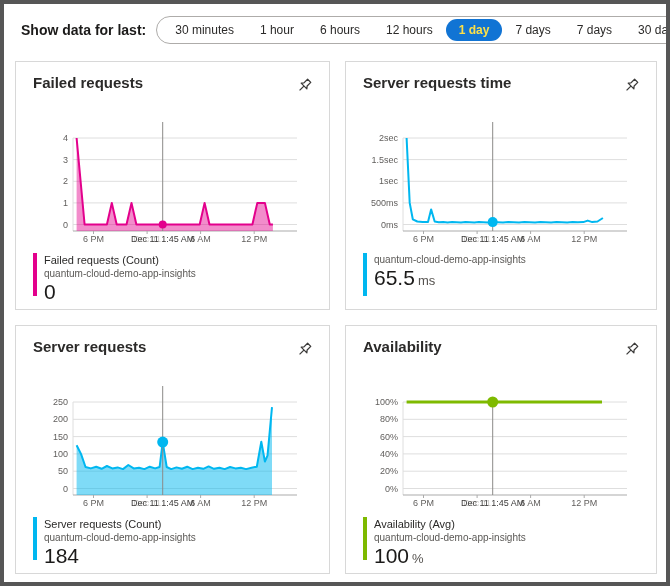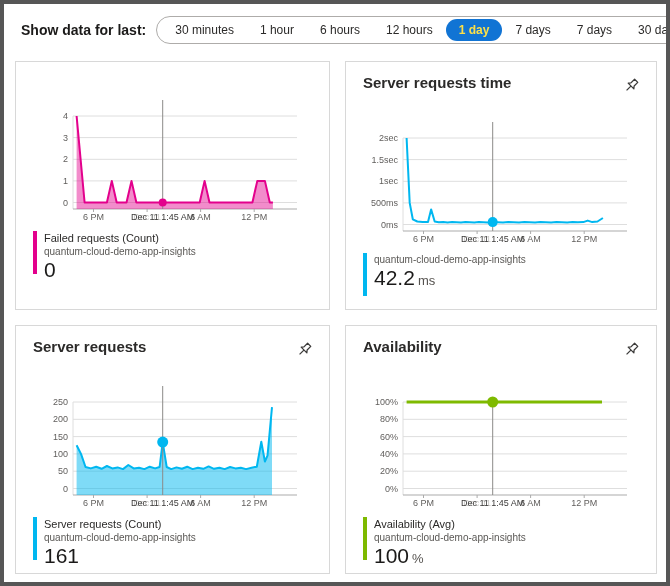--- a/index.html
+++ b/index.html
@@ -39,20 +39,31 @@
         <span class="range-option selected" style="background: rgb(17, 116, 212);">1 day</span>
         <span class="range-option">7 days</span>
         <span class="range-option">7 days</span>
         <span class="range-option">30 days</span>
       </div>
   </div>
 
   <div class="grid">
 
     <div class="card">
+      <div class="card-head">
+        <span class="card-title">Failed requests</span>
+        <button class="pin-btn">
+          <svg viewBox="0 0 24 24" width="20" height="20">
+              <g transform="rotate(45 12 12)" fill="none" stroke="#3b3a39" stroke-width="1.5" stroke-linejoin="round">
+                <path d="M9.3 3.2h5.4v6.2l2.1 2.6H7.2l2.1-2.6z"></path>
+                <path d="M12 12.2V19.5"></path>
+              </g>
+            </svg>
+        </button>
+      </div>
       <svg class="chart" viewBox="0 0 292 126">
           <line x1="57" x2="281" y1="18.0" y2="18.0" stroke="#dedede" stroke-width="1"></line>
           <text x="52" y="21" text-anchor="end" font-size="9" fill="#605e5c">4</text>
           <line x1="57" x2="281" y1="39.6" y2="39.6" stroke="#dedede" stroke-width="1"></line>
           <text x="52" y="42.6" text-anchor="end" font-size="9" fill="#605e5c">3</text>
           <line x1="57" x2="281" y1="61.3" y2="61.3" stroke="#dedede" stroke-width="1"></line>
           <text x="52" y="64.3" text-anchor="end" font-size="9" fill="#605e5c">2</text>
           <line x1="57" x2="281" y1="82.9" y2="82.9" stroke="#dedede" stroke-width="1"></line>
           <text x="52" y="85.9" text-anchor="end" font-size="9" fill="#605e5c">1</text>
           <line x1="57" x2="281" y1="104.5" y2="104.5" stroke="#dedede" stroke-width="1"></line>
@@ -122,21 +133,21 @@
           <polyline points="60.6,18.0 63.7,82.9 66.8,99.3 71.3,101.5 76.6,102.1 82.0,101.9 85.1,89.4 88.7,101.5 92.7,102.3 97.2,102.1 101.6,102.6 106.1,102.1 110.5,102.3 115.0,102.6 119.5,102.1 123.9,102.3 128.4,102.6 132.9,102.1 137.3,102.3 141.8,102.6 146.7,102.1 151.6,102.3 157.0,102.6 162.3,102.1 167.7,102.3 173.0,102.6 178.4,102.1 183.7,102.3 189.1,102.6 194.4,102.1 199.8,102.3 205.1,102.6 210.5,102.1 215.9,102.3 221.2,102.6 226.6,102.1 231.9,102.3 237.3,102.1 241.7,100.6 246.2,102.1 251.5,101.5 256.9,98.0" fill="none" stroke="#00B7F0" stroke-width="2" stroke-linejoin="round"></polyline>
           <line x1="146.7" x2="146.7" y1="2" y2="111" stroke="#8c8a88"></line>
           <circle cx="146.7" cy="102.1" r="5" fill="#00B7F0"></circle>
           <text x="146.7" y="122" text-anchor="middle" font-size="9" fill="#3b3a39">Dec 11 1:45 AM</text>
         </svg>
       <div class="legend">
         <div class="legend-bar" style="background: rgb(0, 183, 240);"></div>
         <div>
           <div class="legend-resource">quantum-cloud-demo-app-insights</div>
           <div class="legend-valuerow">
-            <span class="legend-value">42.2</span>
+            <span class="legend-value">65.5</span>
             <span class="legend-unit">ms</span>
           </div>
         </div>
       </div>
     </div>
 
     <div class="card">
       <div class="card-head">
         <span class="card-title">Server requests</span>
         <button class="pin-btn">
@@ -176,21 +187,21 @@
           <line x1="146.7" x2="146.7" y1="2" y2="111" stroke="#8c8a88"></line>
           <circle cx="146.7" cy="58.1" r="5.5" fill="#00B7F0"></circle>
           <text x="146.7" y="122" text-anchor="middle" font-size="9" fill="#3b3a39">Dec 11 1:45 AM</text>
         </svg>
       <div class="legend">
         <div class="legend-bar" style="background: rgb(0, 183, 240);"></div>
         <div>
           <div class="legend-metric">Server requests (Count)</div>
           <div class="legend-resource">quantum-cloud-demo-app-insights</div>
           <div class="legend-valuerow">
-            <span class="legend-value">161</span>
+            <span class="legend-value">184</span>
             <span class="legend-unit"></span>
           </div>
         </div>
       </div>
     </div>
 
     <div class="card">
       <div class="card-head">
         <span class="card-title">Availability</span>
         <button class="pin-btn">

